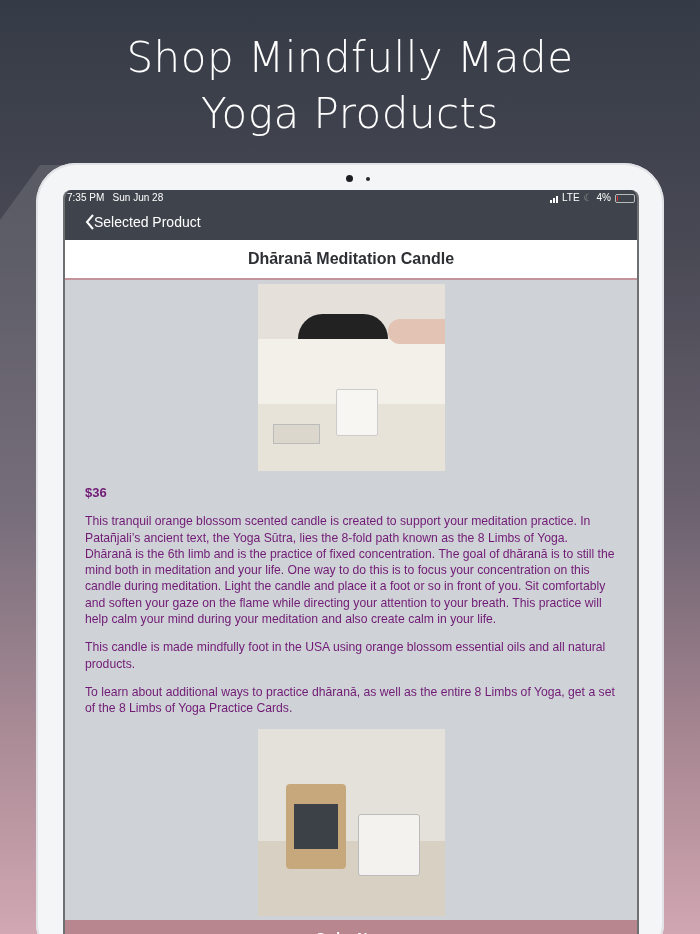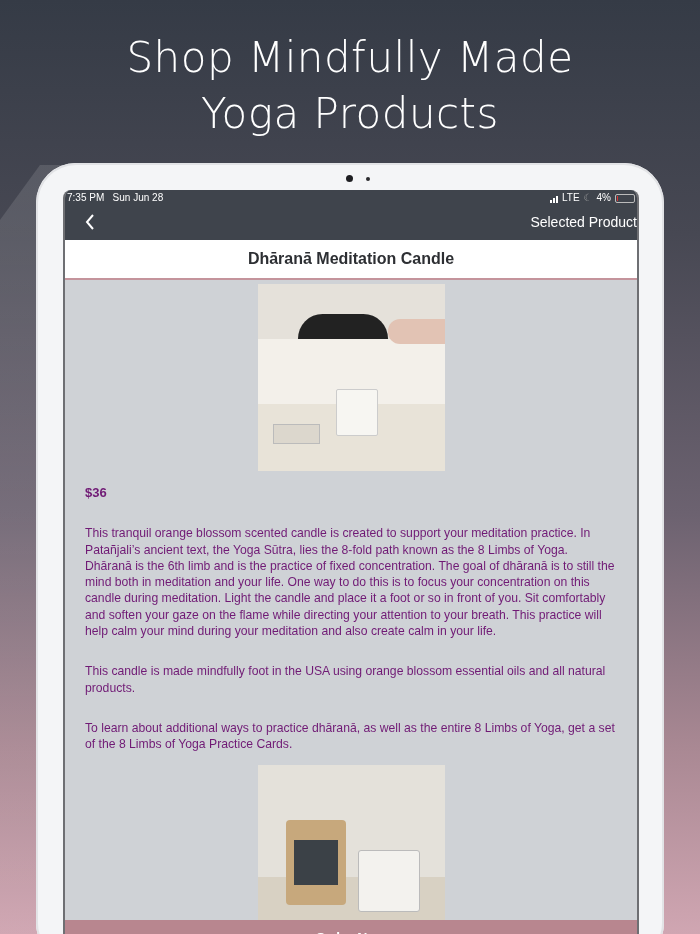--- a/index.html
+++ b/index.html
@@ -34,32 +34,32 @@
     height:14px; background:#3f444c; color:#ffffff; font-size:10px;
     display:flex; align-items:center; justify-content:space-between; padding:0 2px;
   }
   .status-right { display:flex; align-items:flex-end; gap:4px; }
   .signal { display:inline-flex; align-items:flex-end; gap:1px; height:7px; }
   .signal i { display:block; width:2px; background:#fff; }
   .battery { width:18px; height:7px; border:1px solid #bbb; border-radius:2px; position:relative; }
   .battery:after { content:""; position:absolute; left:1px; top:1px; width:1px; height:5px; background:#d33; }
   .navbar {
     height:36px; background:#3f444c; color:#fff; position:relative;
-    display:flex; align-items:center; justify-content:flex-end; font-size:14px;padding-left:29px;
+    display:flex; align-items:center; justify-content:flex-start; font-size:14px;padding-left:29px;
   }
   .back { position:absolute; left:16px; top:8px; width:20px; height:20px; }
   .titlebar {
     height:38px; background:#ffffff; border-bottom:2px solid #c4949c;
     display:flex; align-items:center; justify-content:center;
     font-size:16px; font-weight:bold; color:#2d2f33;
   }
   .content { padding:0 20px; color:#701a75; font-size:12.2px; line-height:16.3px; }
   .img1 { display:block; margin:4px auto 0; width:187px; height:187px; background:#e9e4dc; position:relative; overflow:hidden; }
   .price { font-weight:bold; font-size:13px; margin-top:14px; }
-  .para { margin:24px 0 0; }
+  .para { margin:12px 0 0; }
   .img2 { display:block; margin:12px auto 0; width:187px; height:187px; background:#dcd6cc; position:relative; overflow:hidden; }
   .order {
     position:absolute; left:0; right:0; top:730px; height:50px;
     background:#b8868f; color:#fff; font-weight:bold; font-size:14px;
     display:flex; justify-content:center; padding-top:10px; box-sizing:border-box;
   }
 </style>
 </head>
 <body>
 

